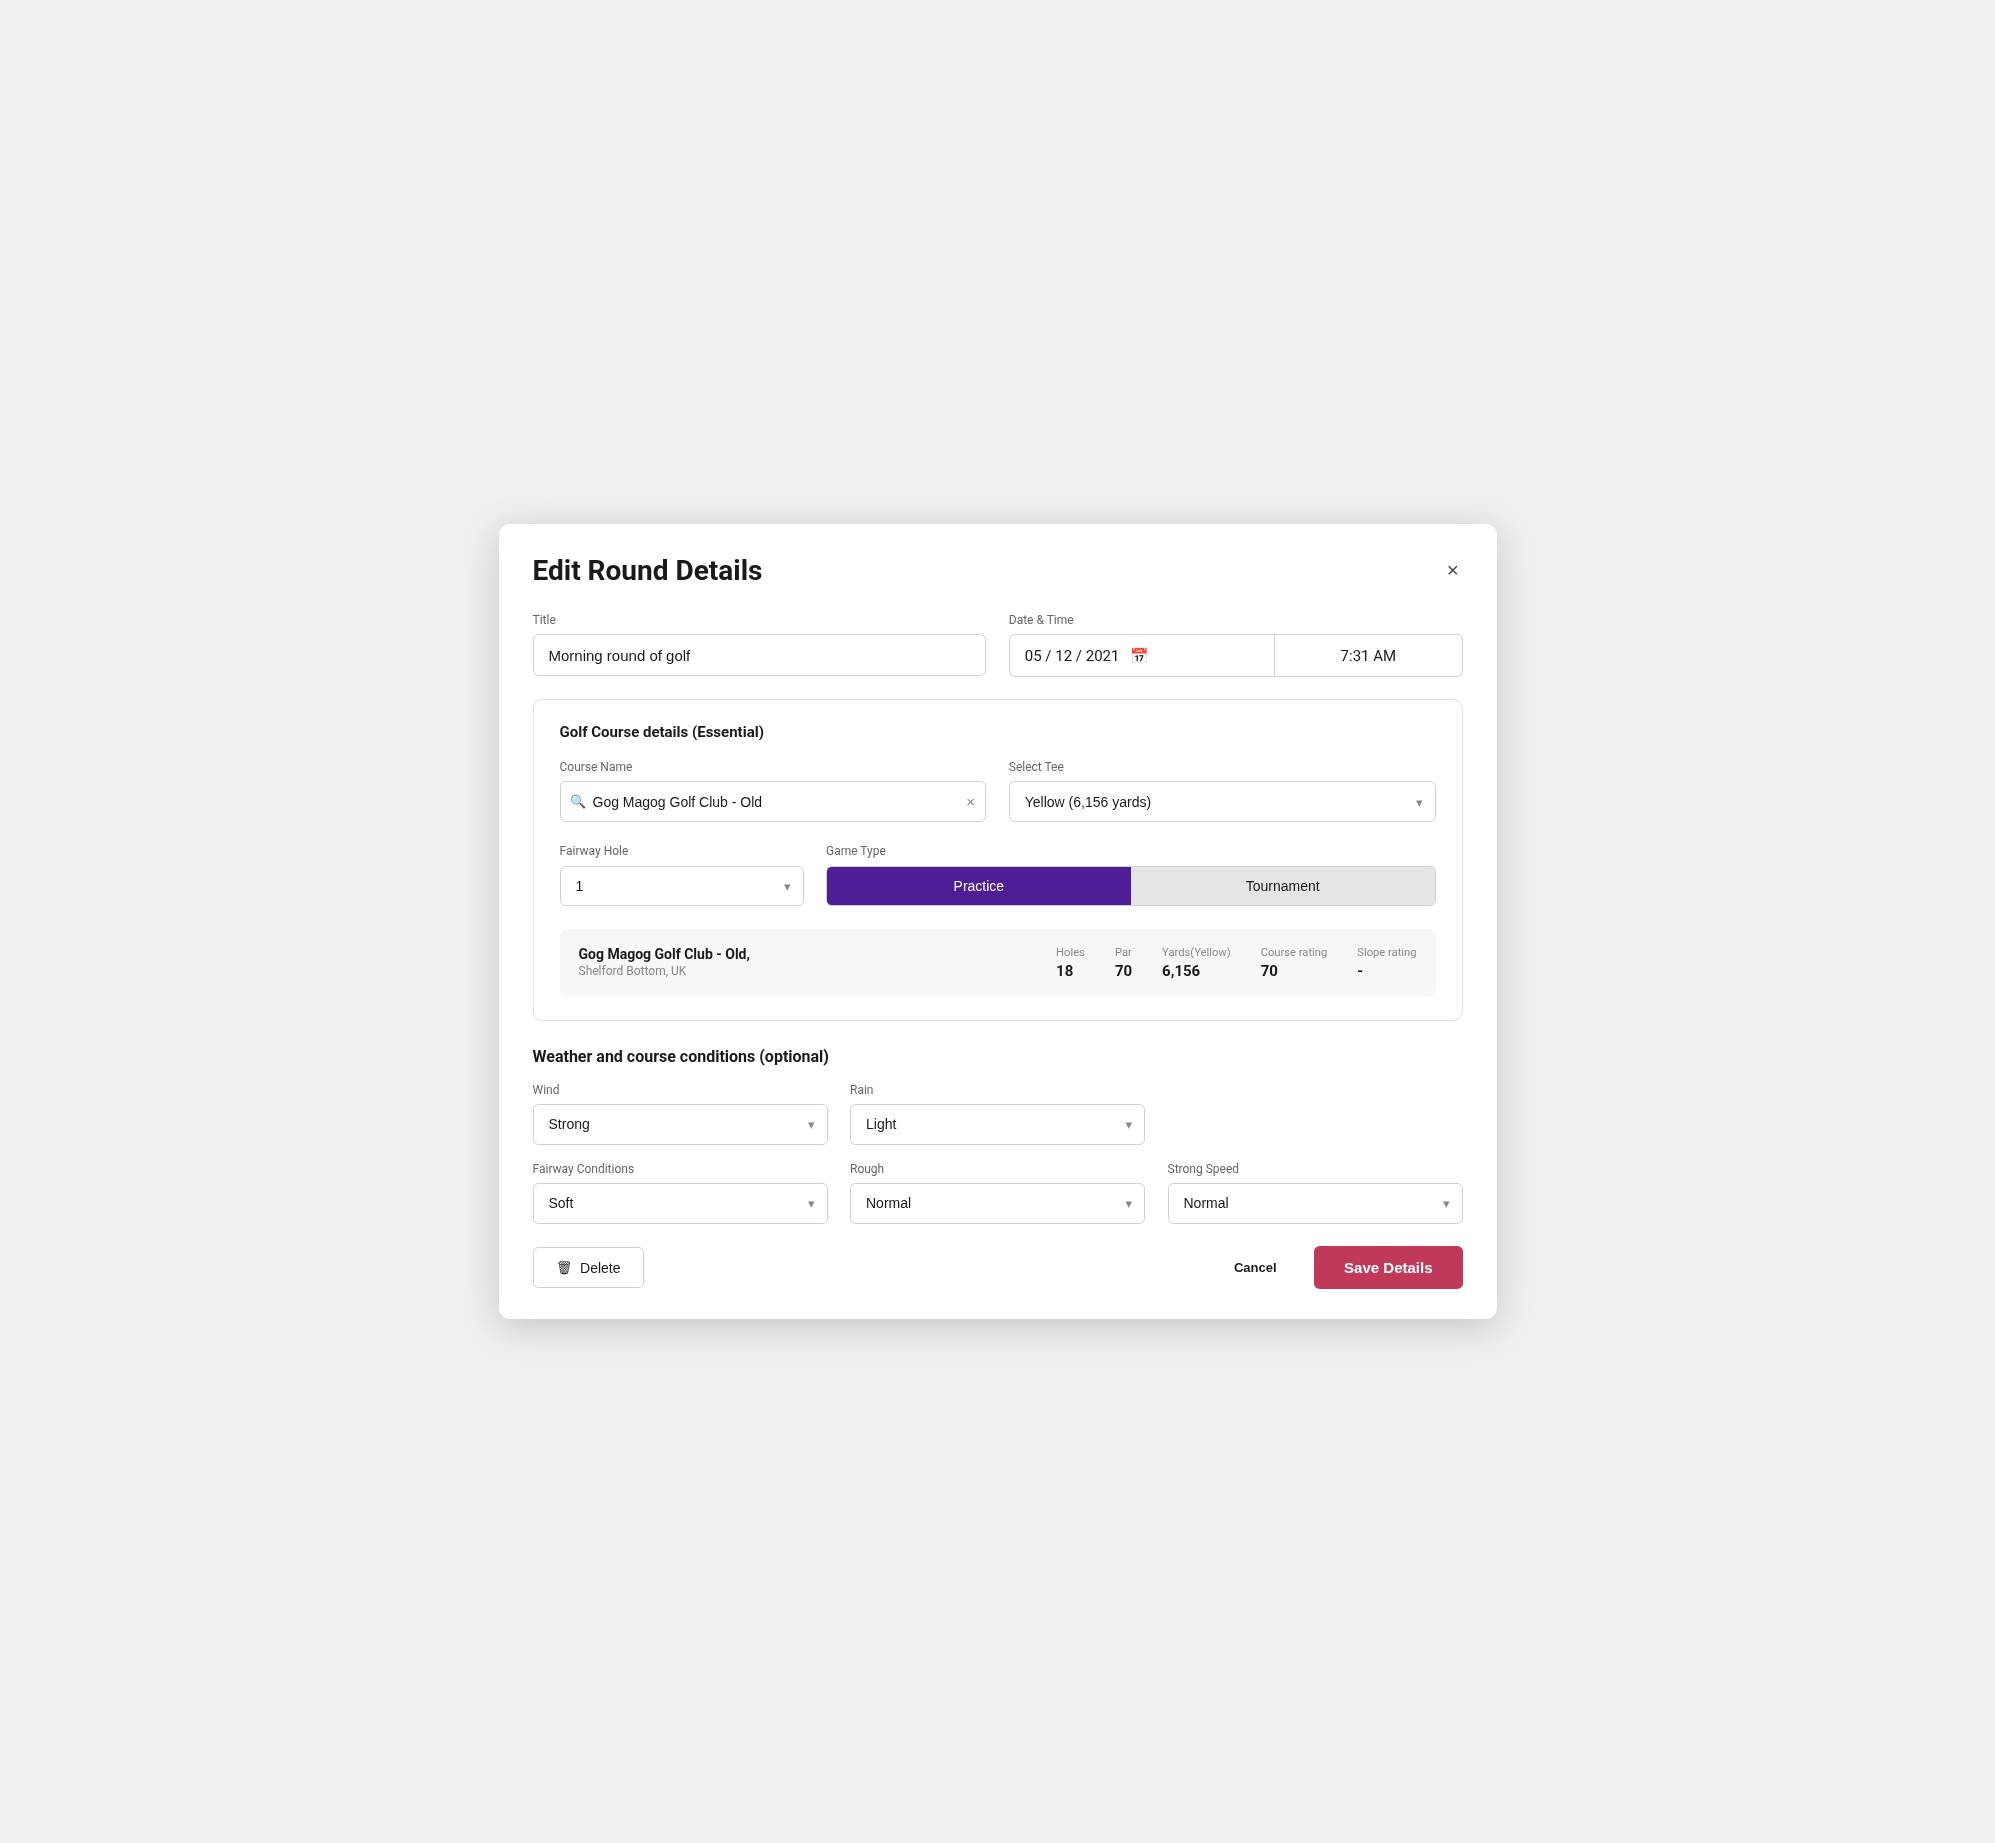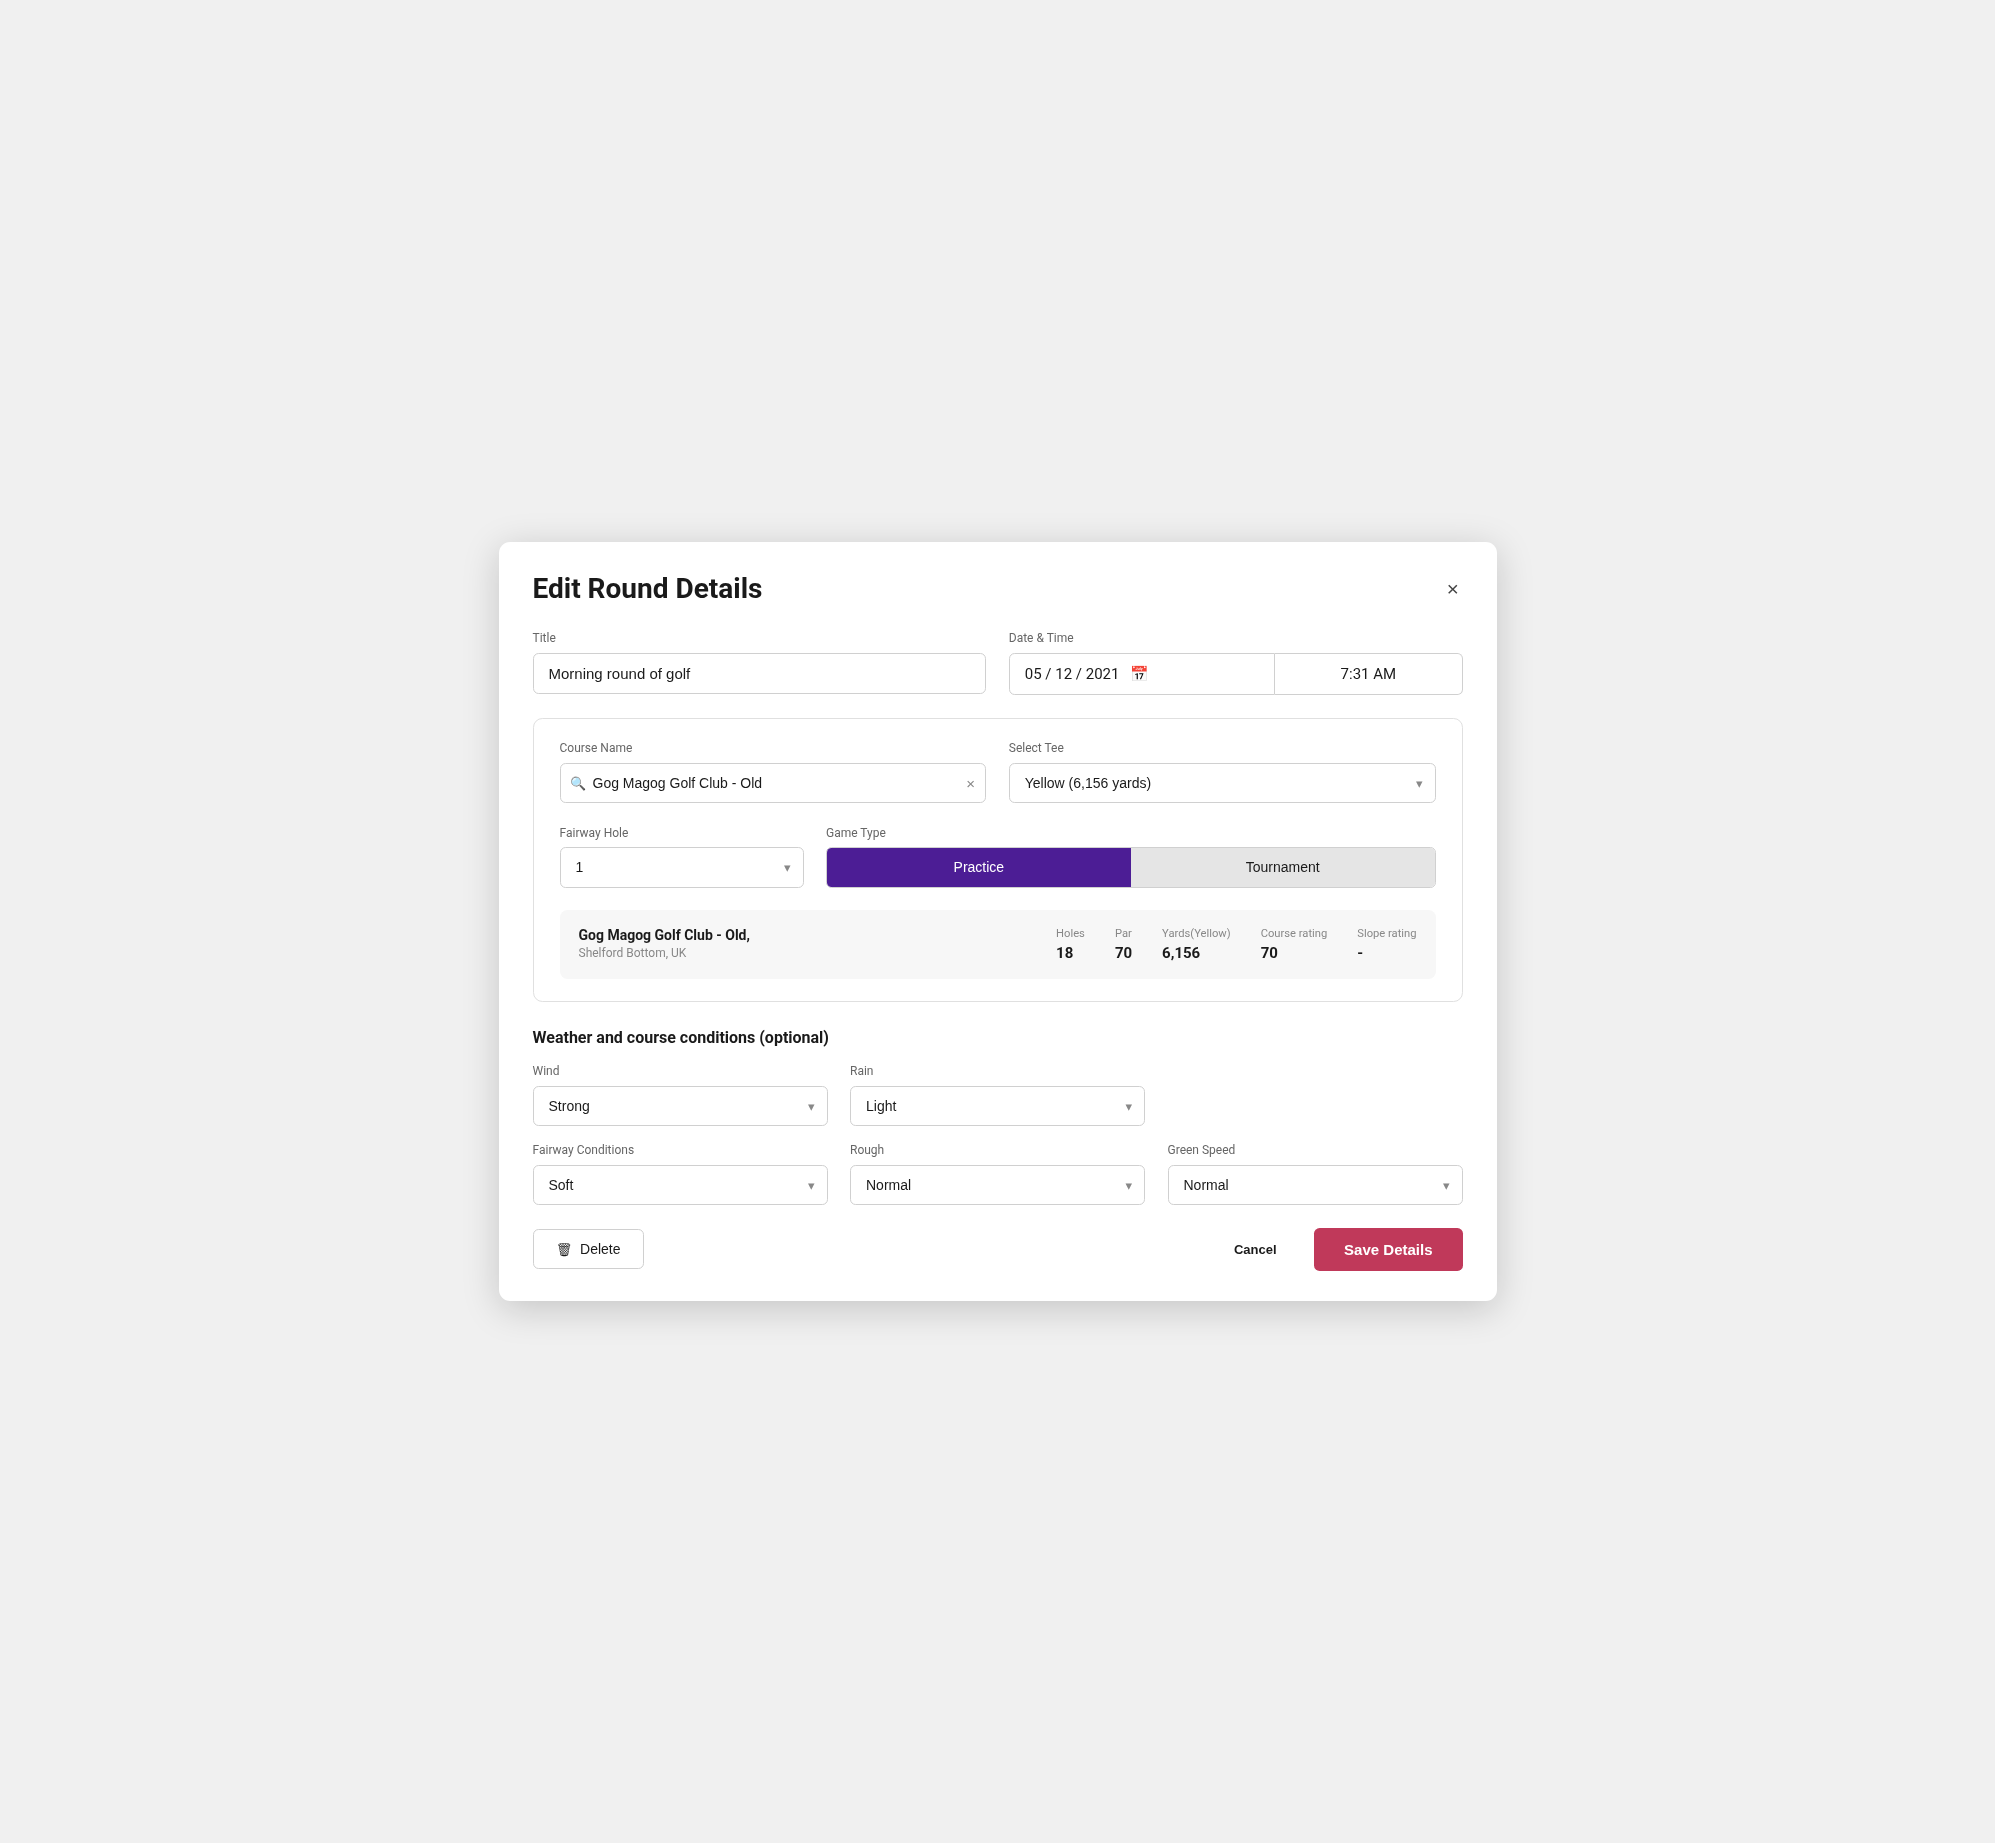--- a/index.html
+++ b/index.html
@@ -307,20 +307,21 @@
           <span class="calendar-icon">📅</span>
         </div>
         <div class="time-input-box">
           <span>7:31 AM</span>
         </div>
       </div>
     </div>
   </div>
 
   <div class="section-card">
+    <div class="section-title">Golf Course details (Essential)</div>
 
     <div class="form-row">
       <div class="form-group grow">
         <label>Course Name</label>
         <div class="course-name-wrap">
           <span class="search-icon-inside">🔍</span>
           <input class="course-name-input" type="text" value="Gog Magog Golf Club - Old" style="">
           <button class="course-name-clear">×</button>
         </div>
       </div>
@@ -422,21 +423,21 @@
       <div class="form-group" style="flex: 1;">
         <label>Rough</label>
         <div class="select-wrapper">
           <select class="select-box">
             <option value="Normal">Normal</option>
           </select>
           <span class="select-chevron">▾</span>
         </div>
       </div>
       <div class="form-group" style="flex: 1;">
-        <label>Green Speed</label>
+        <label>Strong Speed</label>
         <div class="select-wrapper">
           <select class="select-box">
             <option value="Normal">Normal</option>
           </select>
           <span class="select-chevron">▾</span>
         </div>
       </div>
     </div>
   </div>
 

